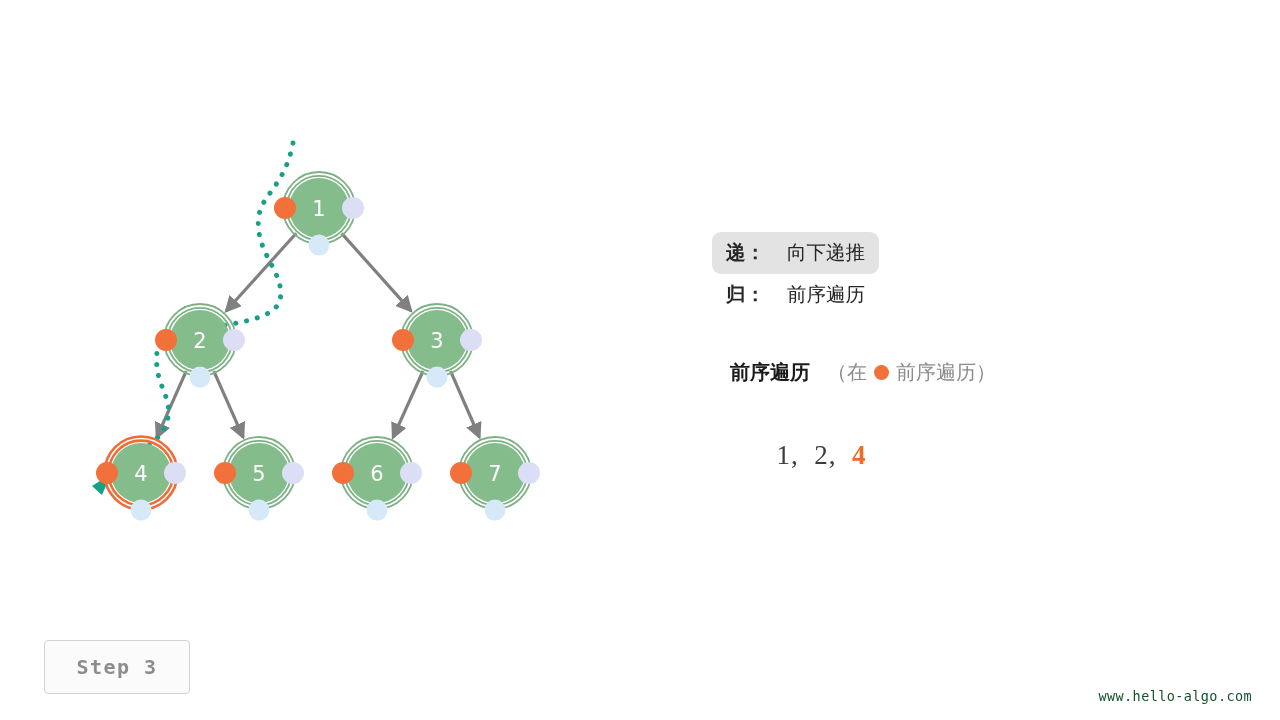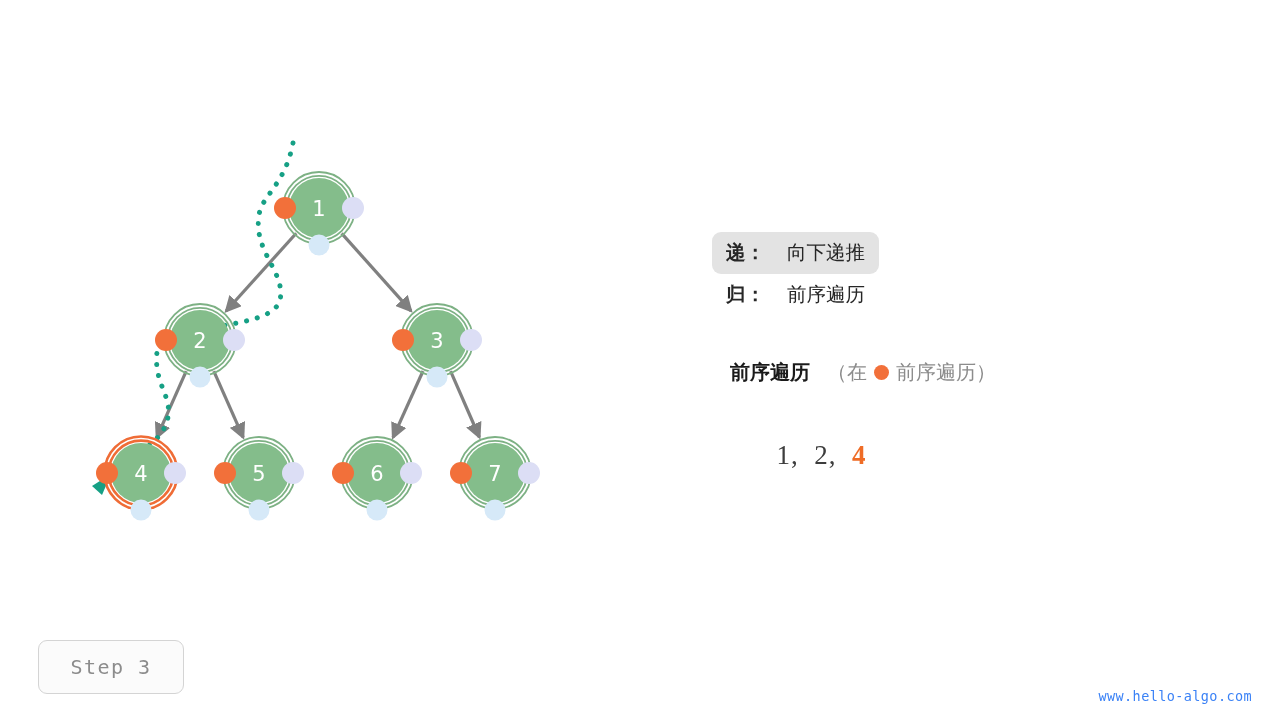--- a/index.html
+++ b/index.html
@@ -108,45 +108,45 @@
     white-space: pre;
   }
   .order-seq .current {
     color: #ef6c26;
     font-weight: bold;
   }
 
   
   #step-badge {
     position: absolute;
-    left: 38px;
+    left: 44px;
     top: 640px;
     width: 144px;
     height: 52px;
     border: 1.4px solid #d4d4d4;
-    border-radius: 9px;
+    border-radius: 4px;
     background: #fbfbfb;
     display: flex;
     align-items: center;
     justify-content: center;
     font-family: "DejaVu Sans Mono", "Liberation Mono", monospace;
     font-size: 20px;
-    font-weight: normal;
+    font-weight: bold;
     color: #8c8c8c;
     letter-spacing: 1.5px;
   }
 
   
   #watermark {
     position: absolute;
     right: 28px;
     bottom: 16px;
     font-family: "DejaVu Sans Mono", "Liberation Mono", monospace;
     font-size: 13.5px;
-    color: #3b82f6;
+    color: #14532d;
     letter-spacing: 0.4px;
   }
 </style>
 </head>
 <body>
 
 <div id="stage">
 
   <svg id="tree-svg" viewBox="0 0 1280 720" xmlns="http://www.w3.org/2000/svg">
     <defs>

